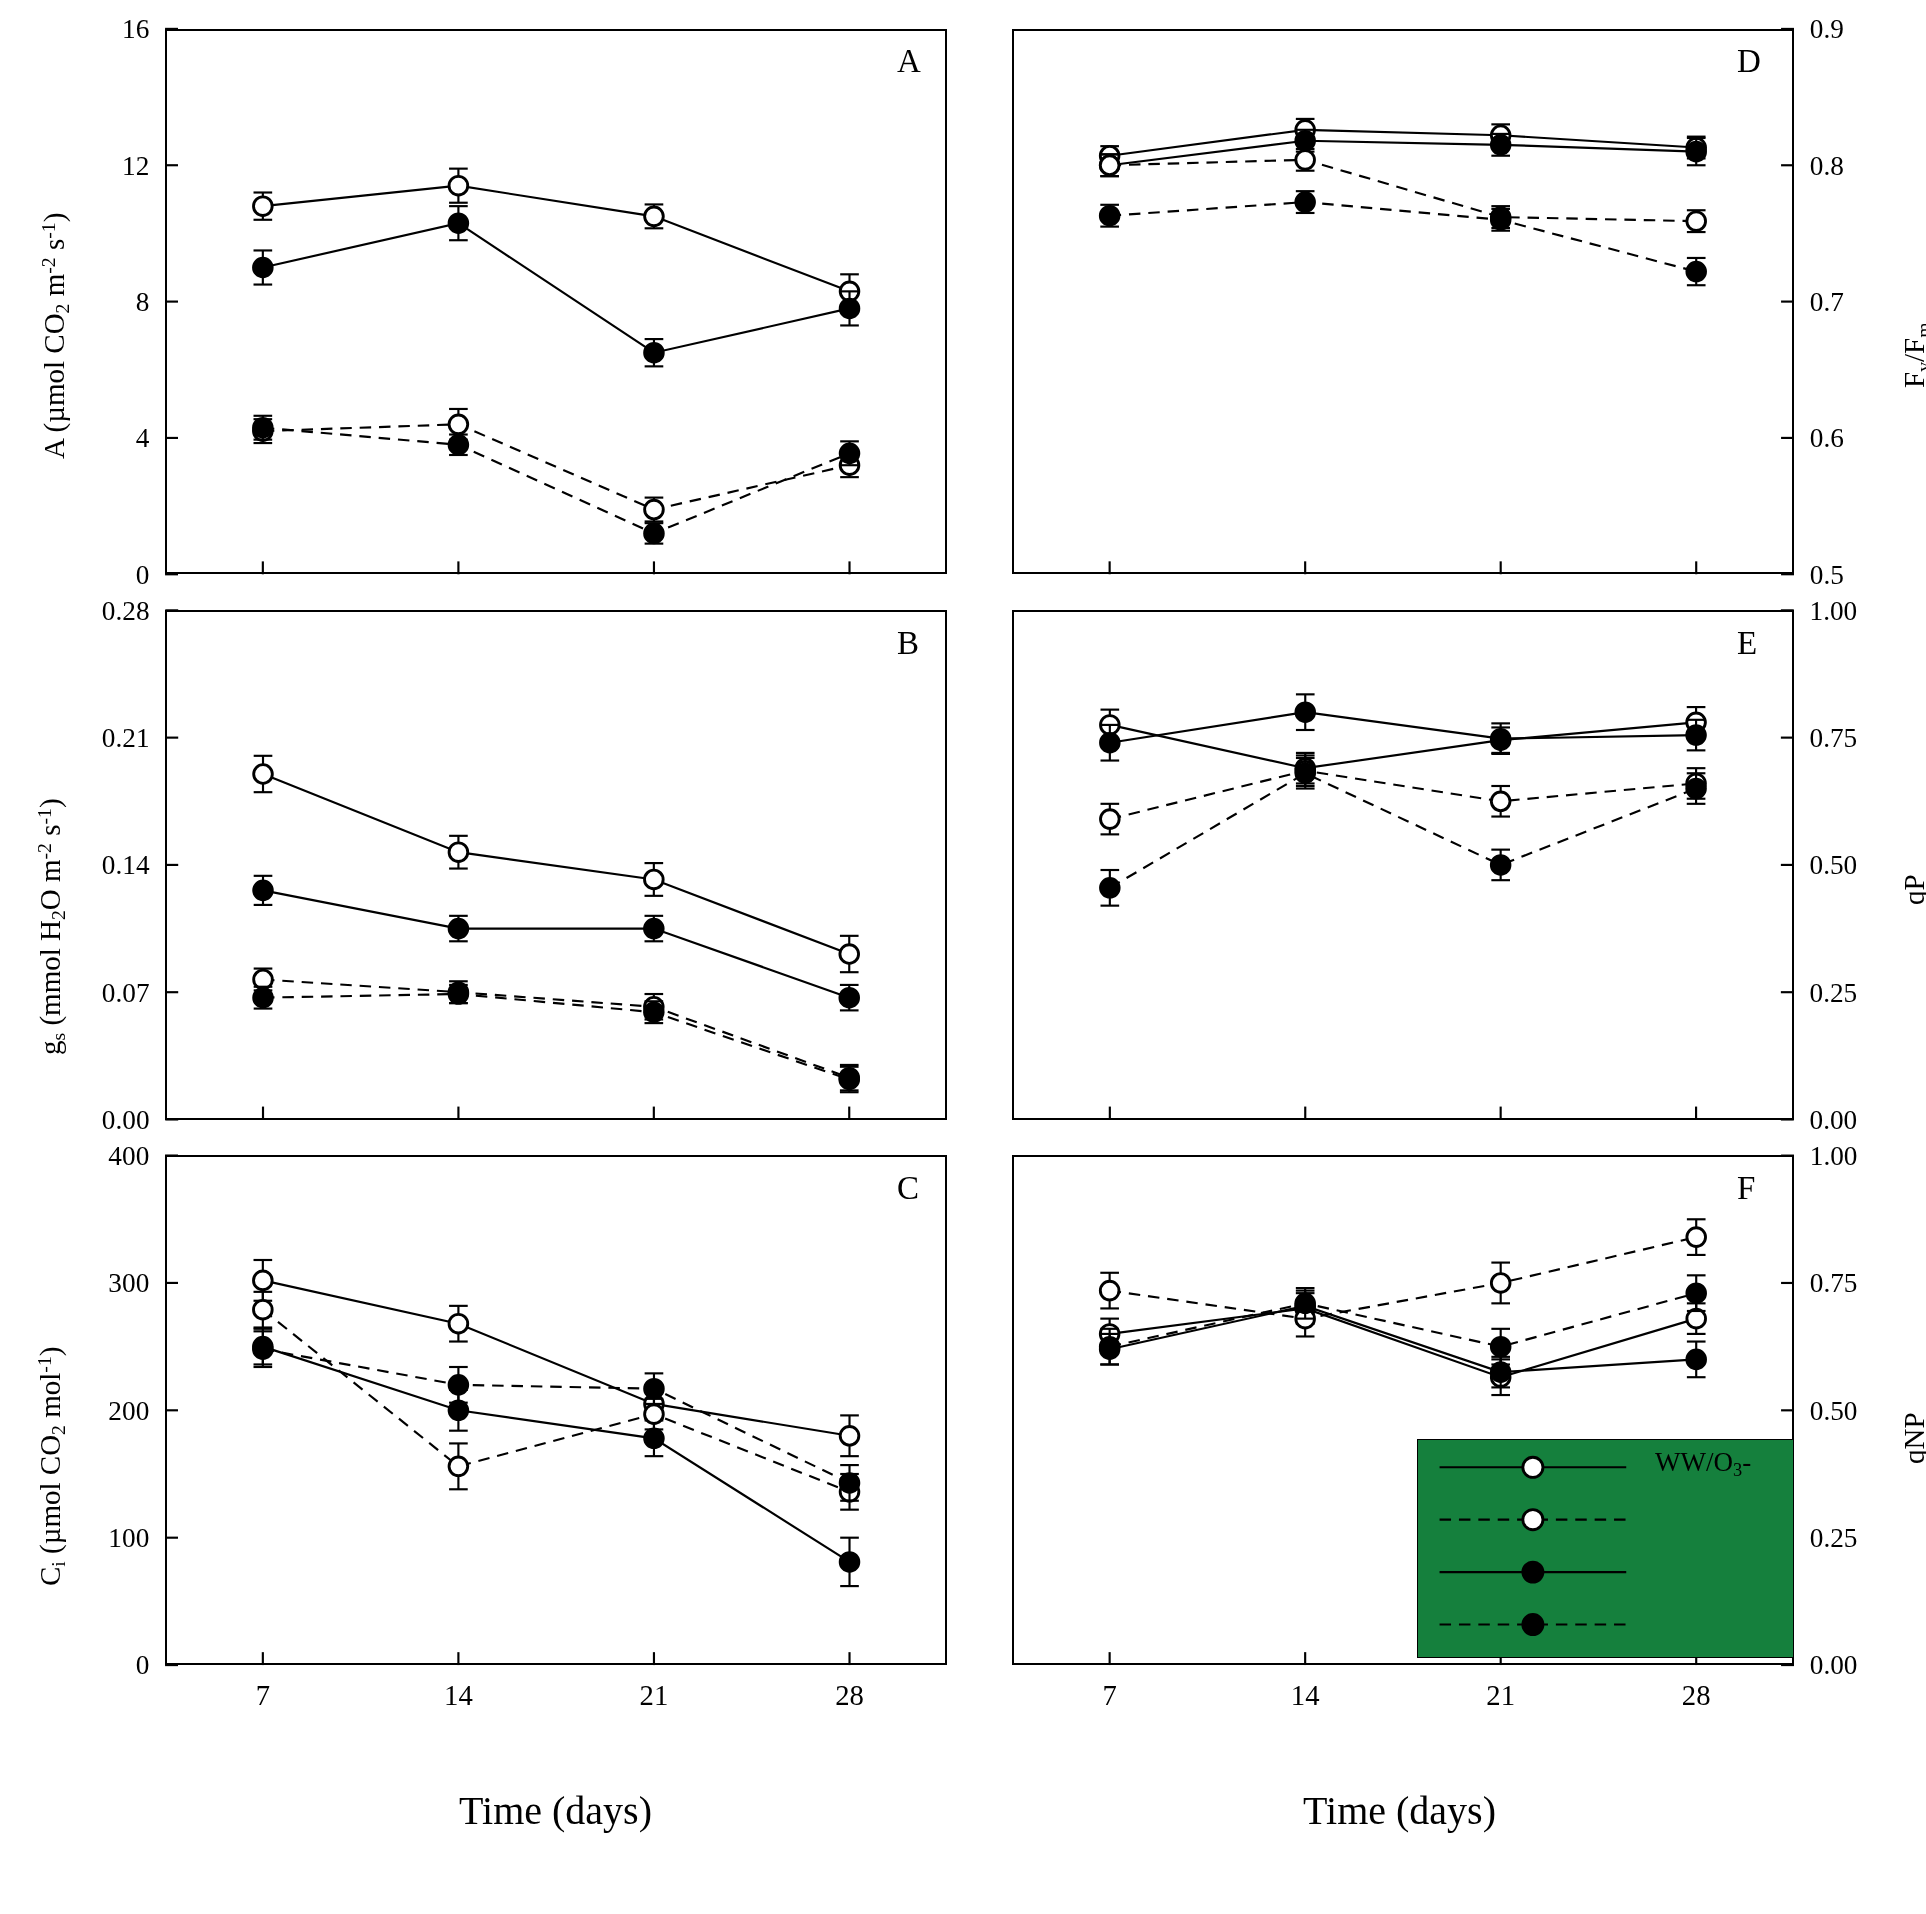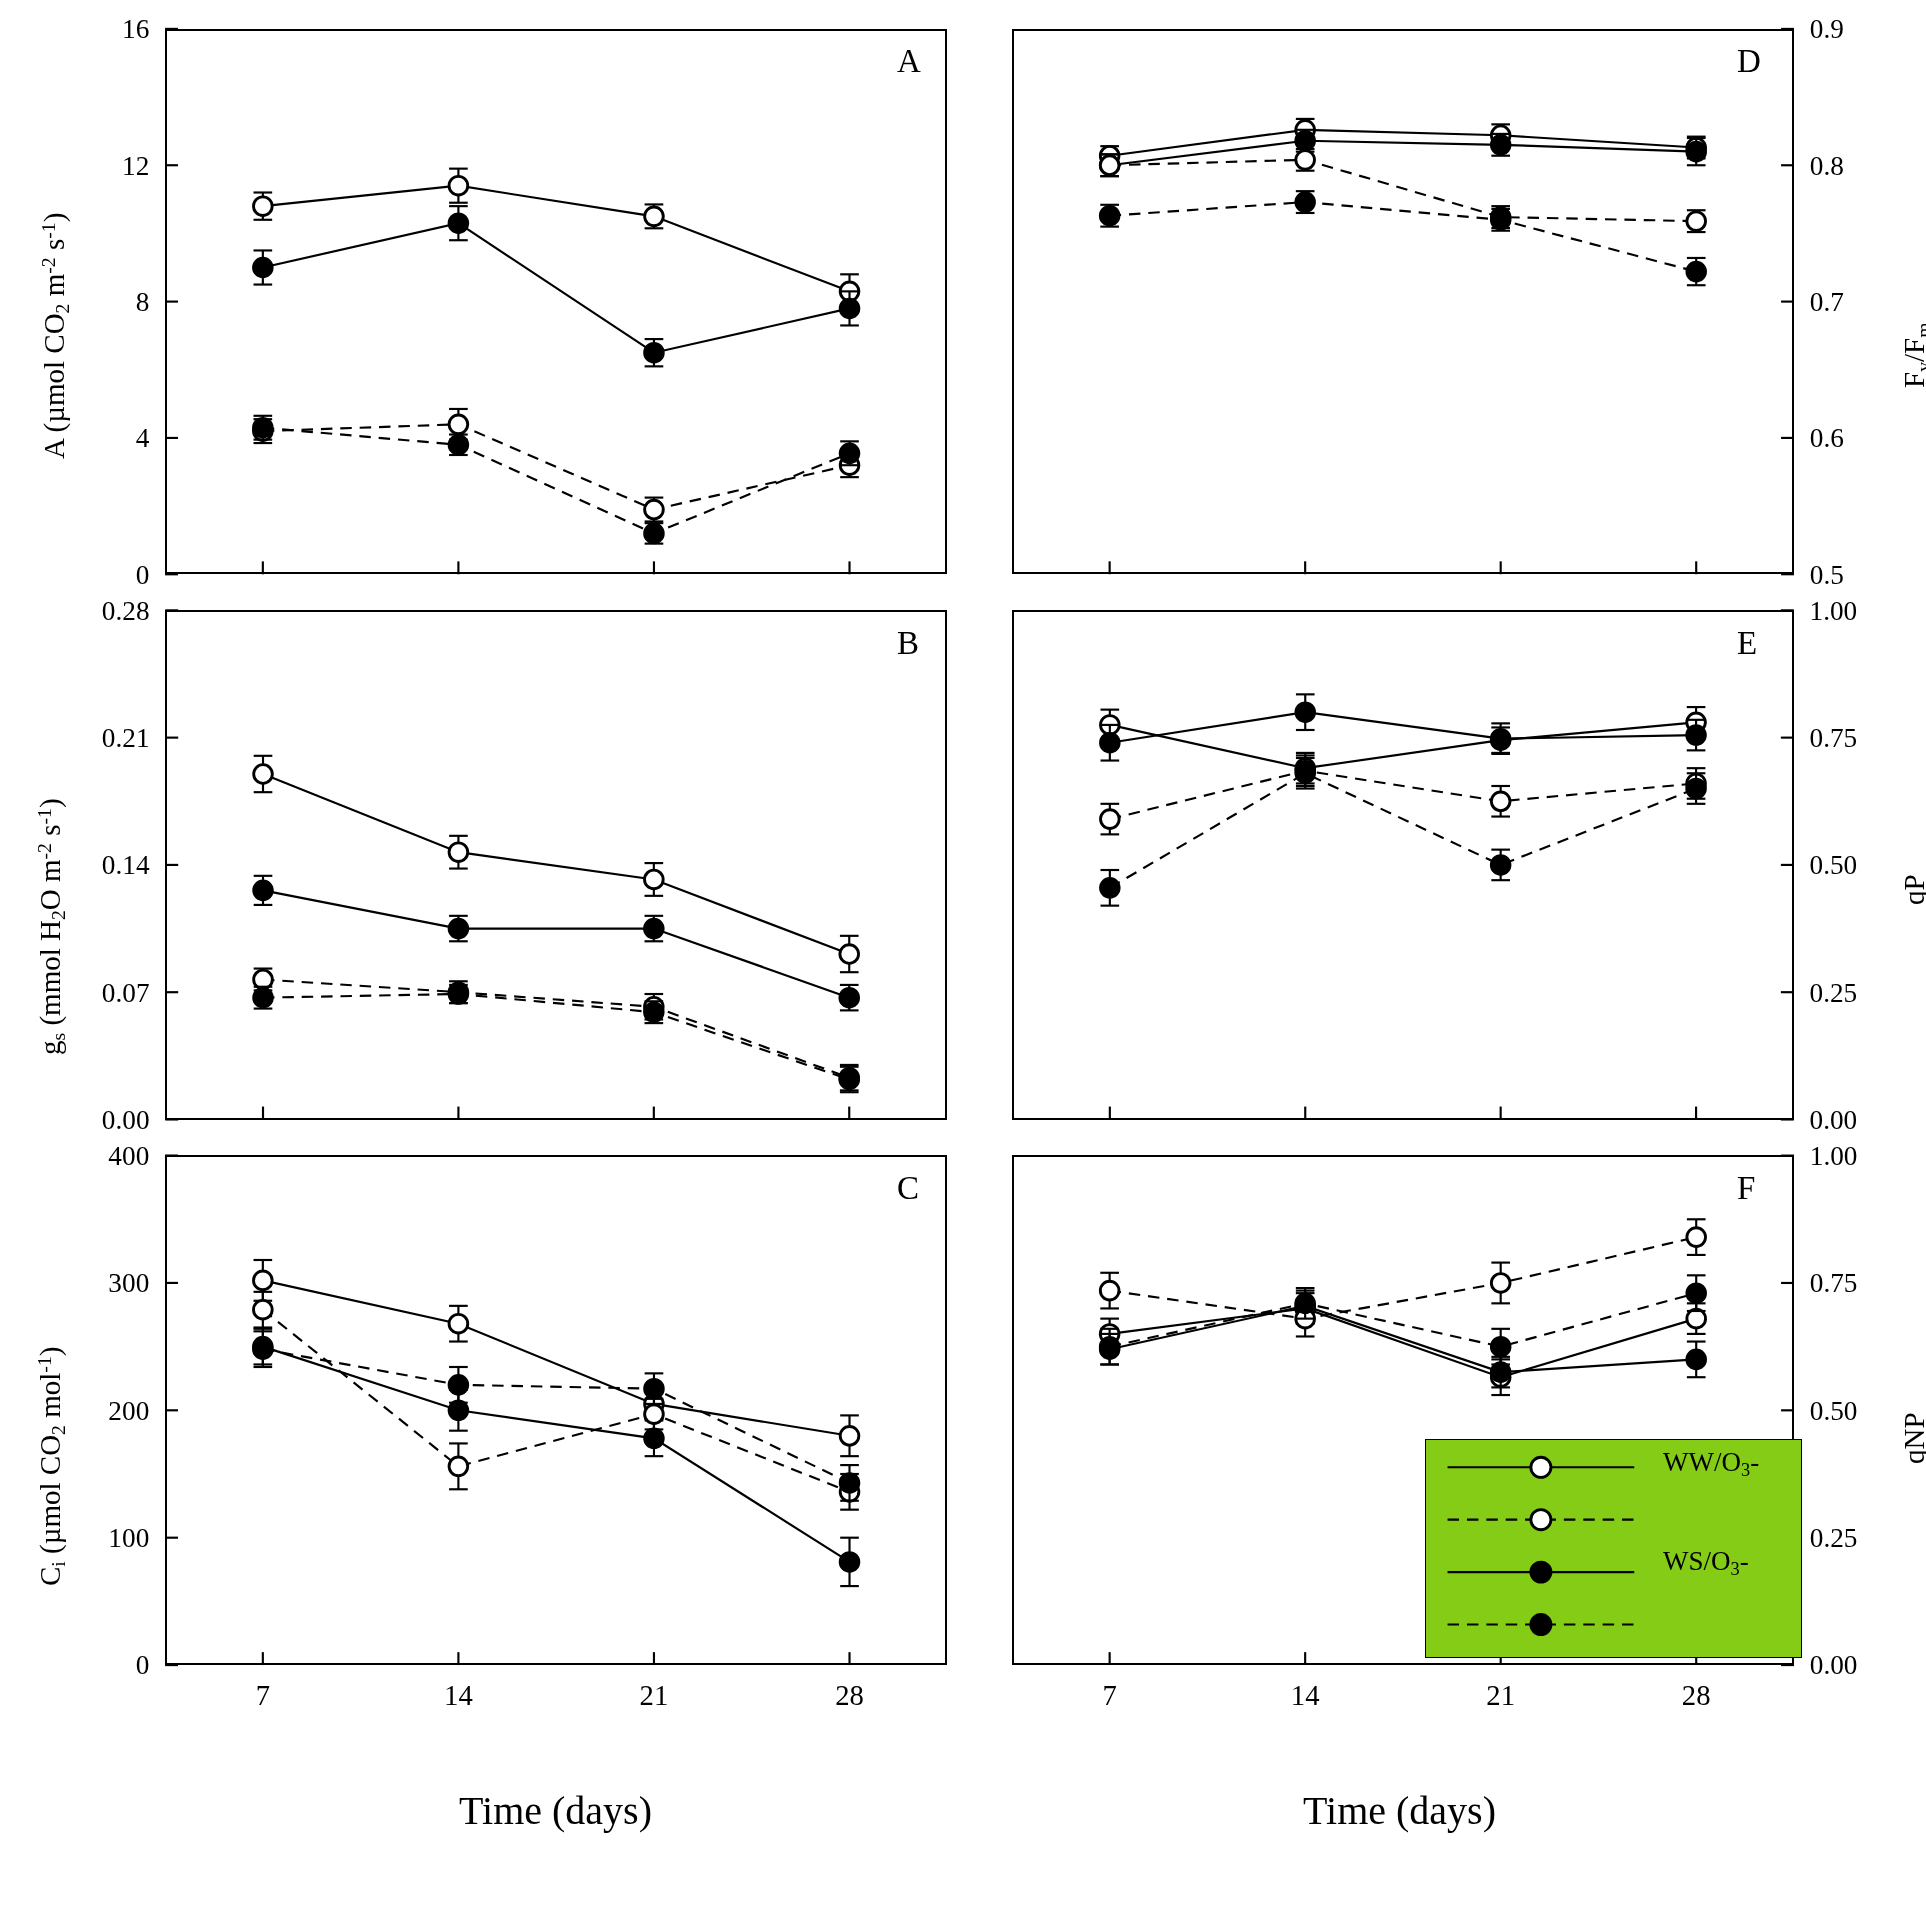--- a/index.html
+++ b/index.html
@@ -5,21 +5,21 @@
   html,body{margin:0;padding:0;background:#ffffff;}
   body{width:1926px;height:1915px;font-family:"Liberation Serif",serif;color:#000;}
   .figure{position:relative;width:1926px;height:1915px;}
   .panel{position:absolute;box-sizing:border-box;}
   .plotbox{position:absolute;box-sizing:border-box;border:2.2px solid #000;background:#fff;}
   svg{display:block;position:absolute;top:0;left:0;overflow:visible;}
   .axis-label{position:absolute;font-size:29px;font-family:"Liberation Serif",serif;white-space:nowrap;}
   .panel-letter{position:absolute;font-size:33px;font-family:"Liberation Serif",serif;}
   .vertical{transform-origin:0 0;}
   .xtitle{position:absolute;font-size:40px;font-family:"Liberation Serif",serif;white-space:nowrap;}
-  .legend{position:absolute;box-sizing:border-box;border:1.4px solid #000;background:#84cc16;margin-left:8px;}
+  .legend{position:absolute;box-sizing:border-box;border:1.4px solid #000;background:#15803d;}
   .legend-row{position:relative;height:46px;}
   .legend-label{position:absolute;left:237px;top:8.6px;font-size:27px;font-family:"Liberation Serif",serif;white-space:nowrap;}
   sub{font-size:.68em;vertical-align:-0.28em;}
   sup{font-size:.68em;vertical-align:0.45em;}
 </style>
 </head>
 <body>
 
 <div class="figure">
 
@@ -587,20 +587,17 @@
           <line x1="30" y1="111" x2="290" y2="111" stroke="#000" stroke-width="3" stroke-dasharray="16,11"></line>
           <circle cx="160" cy="111" r="14" fill="#fff" stroke="#000" stroke-width="4"></circle>
           <line x1="30" y1="184" x2="290" y2="184" stroke="#000" stroke-width="3" stroke-dasharray="none"></line>
           <circle cx="160" cy="184" r="14" fill="#000" stroke="#000" stroke-width="4"></circle>
           <line x1="30" y1="257" x2="290" y2="257" stroke="#000" stroke-width="3" stroke-dasharray="16,11"></line>
           <circle cx="160" cy="257" r="14" fill="#000" stroke="#000" stroke-width="4"></circle>
         </svg>
       <div class="legend-row">
         <span class="legend-label" style="top:7.2px;">WW/O<sub>3</sub>-</span>
       </div>
-      <div class="legend-row">
-        <span class="legend-label" style="top:60px;">WS/O<sub>3</sub>-</span>
-      </div>
     </div>
   </div>
 
 </div>
 
 
 </body></html>

